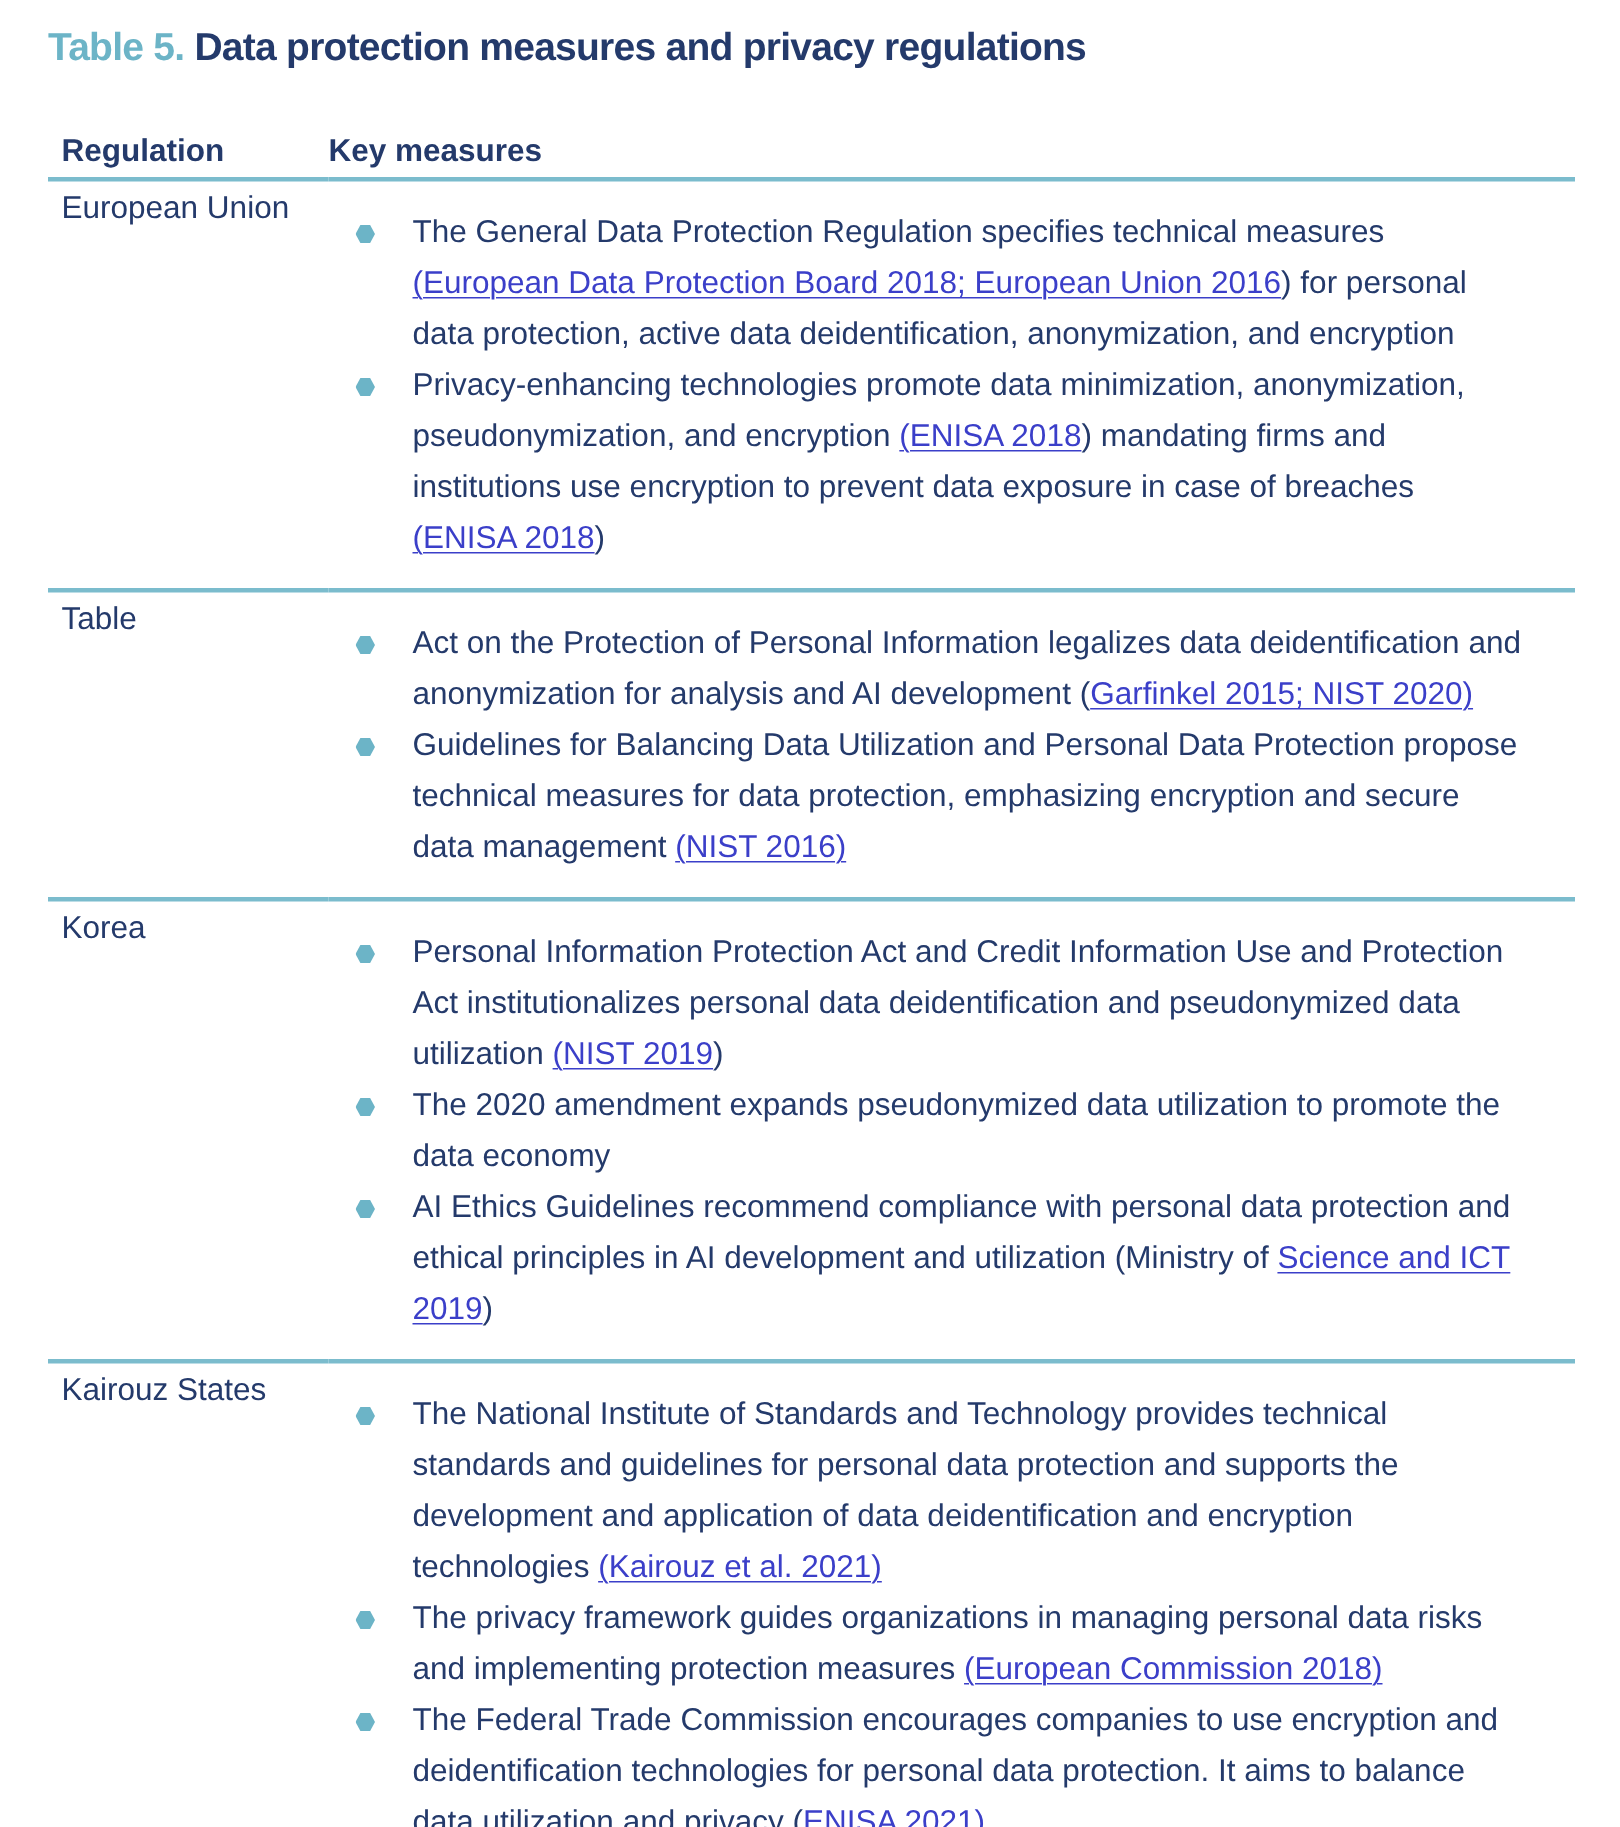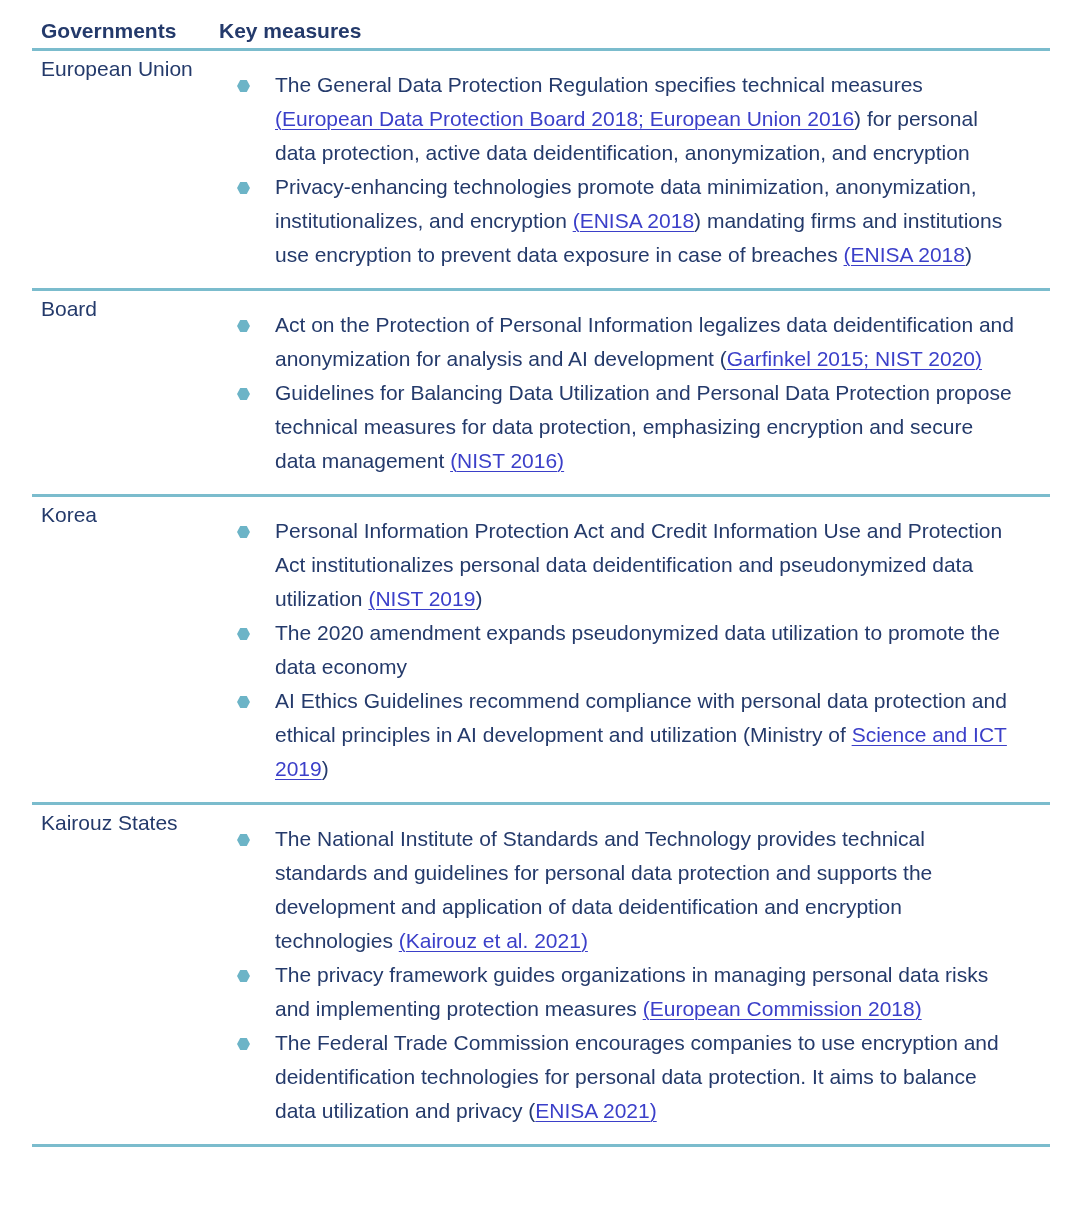--- a/index.html
+++ b/index.html
@@ -91,48 +91,52 @@
       margin-top: 10px;
       font-size: 20px;
       color: #555555;
       line-height: 28px;
     }
   </style>
 </head>
 <body>
 
 <div class="page">
+  <h1 class="title">
+    <span class="label">Table 5.</span>
+    <span class="text">Data protection measures and privacy regulations</span>
+  </h1>
 
   <table class="measures">
     <thead>
       <tr>
-        <th class="col-gov">Governments</th>
+        <th class="col-gov">Regulation</th>
         <th class="col-key">Key measures</th>
       </tr>
     </thead>
     <tbody>
 
       <tr>
         <td class="gov-cell">European Union</td>
         <td class="key-cell">
           <ul class="bullets">
             <li>
               <span class="hex"></span>
               <span>The General Data Protection Regulation specifies technical measures </span><a class="cite" href="#">(European Data Protection Board 2018; European Union 2016</a><span>) for personal data protection, active data deidentification, anonymization, and encryption</span>
             </li>
             <li>
               <span class="hex"></span>
-              <span>Privacy-enhancing technologies promote data minimization, anonymization, institutionalizes, and encryption </span><a class="cite" href="#">(ENISA 2018</a><span>) mandating firms and institutions use encryption to prevent data exposure in case of breaches </span><a class="cite" href="#">(ENISA 2018</a><span>)</span>
+              <span>Privacy-enhancing technologies promote data minimization, anonymization, pseudonymization, and encryption </span><a class="cite" href="#">(ENISA 2018</a><span>) mandating firms and institutions use encryption to prevent data exposure in case of breaches </span><a class="cite" href="#">(ENISA 2018</a><span>)</span>
             </li>
           </ul>
         </td>
       </tr>
 
       <tr>
-        <td class="gov-cell">Board</td>
+        <td class="gov-cell">Table</td>
         <td class="key-cell">
           <ul class="bullets">
             <li>
               <span class="hex"></span>
               <span>Act on the Protection of Personal Information legalizes data deidentification and anonymization for analysis and AI development (</span><a class="cite" href="#">Garfinkel 2015; NIST 2020)</a><span></span>
             </li>
             <li>
               <span class="hex"></span>
               <span>Guidelines for Balancing Data Utilization and Personal Data Protection propose technical measures for data protection, emphasizing encryption and secure data management </span><a class="cite" href="#">(NIST 2016)</a><span></span>
             </li>

